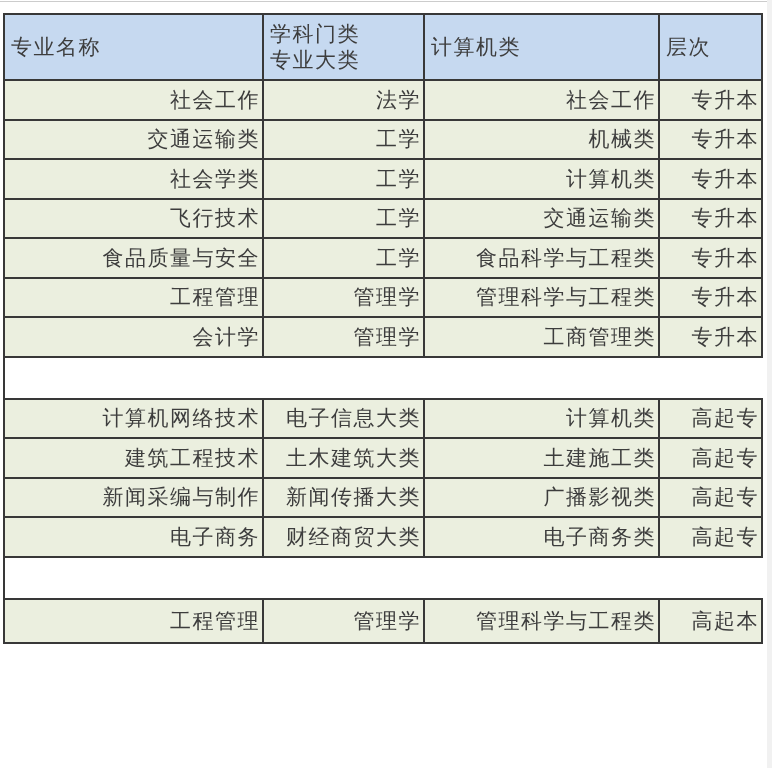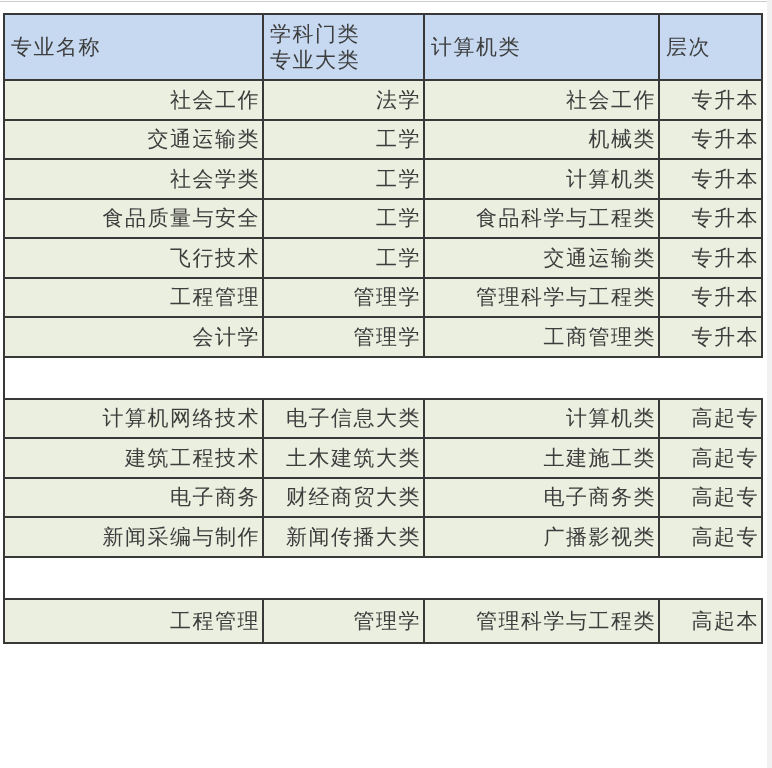--- a/index.html
+++ b/index.html
@@ -85,29 +85,29 @@
           <td>机械类</td>
           <td>专升本</td>
         </tr>
         <tr>
           <td>社会学类</td>
           <td>工学</td>
           <td>计算机类</td>
           <td>专升本</td>
         </tr>
         <tr>
+          <td>飞行技术</td>
+          <td>工学</td>
+          <td>交通运输类</td>
+          <td>专升本</td>
+        </tr>
+        <tr>
           <td>食品质量与安全</td>
           <td>工学</td>
           <td>食品科学与工程类</td>
-          <td>专升本</td>
-        </tr>
-        <tr>
-          <td>飞行技术</td>
-          <td>工学</td>
-          <td>交通运输类</td>
           <td>专升本</td>
         </tr>
         <tr>
           <td>工程管理</td>
           <td>管理学</td>
           <td>管理科学与工程类</td>
           <td>专升本</td>
         </tr>
         <tr>
           <td>会计学</td>
@@ -124,29 +124,29 @@
           <td>计算机类</td>
           <td>高起专</td>
         </tr>
         <tr>
           <td>建筑工程技术</td>
           <td>土木建筑大类</td>
           <td>土建施工类</td>
           <td>高起专</td>
         </tr>
         <tr>
+          <td>新闻采编与制作</td>
+          <td>新闻传播大类</td>
+          <td>广播影视类</td>
+          <td>高起专</td>
+        </tr>
+        <tr>
           <td>电子商务</td>
           <td>财经商贸大类</td>
           <td>电子商务类</td>
-          <td>高起专</td>
-        </tr>
-        <tr>
-          <td>新闻采编与制作</td>
-          <td>新闻传播大类</td>
-          <td>广播影视类</td>
           <td>高起专</td>
         </tr>
         <tr class="sep-row">
           <td colspan="4" class="sep"></td>
         </tr>
         <tr class="tall">
           <td>工程管理</td>
           <td>管理学</td>
           <td>管理科学与工程类</td>
           <td>高起本</td>

